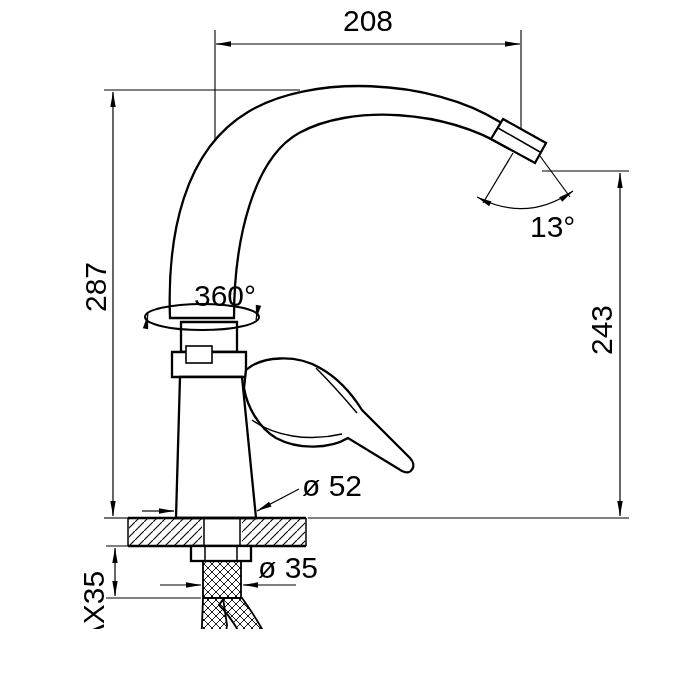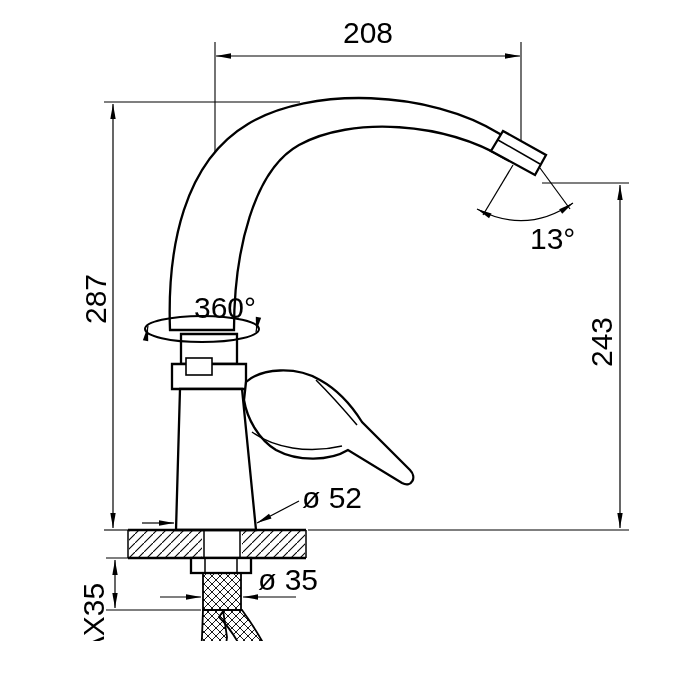--- a/index.html
+++ b/index.html
@@ -1,17 +1,17 @@
 <!DOCTYPE html>
 <html><head>
 <meta charset="utf-8">
 <style>
   html,body{margin:0;padding:0;background:#ffffff;}
   .canvas{width:700px;height:629px;background:#fff;position:relative;overflow:hidden;
-          font-family:"Liberation Sans",sans-serif;margin-top:12px;}
+          font-family:"Liberation Sans",sans-serif;}
   svg{display:block;}
   text{fill:#000;font-family:"Liberation Sans",sans-serif;font-size:30px;}
   .dim{stroke:#000;stroke-width:1.2;fill:none;}
   .ext{stroke:#000;stroke-width:1.1;fill:none;}
   .outline{stroke:#000;stroke-width:2.3;fill:#fff;}
   .outline-thin{stroke:#000;stroke-width:1.6;fill:#fff;}
   .detail{stroke:#000;stroke-width:1.5;fill:none;}
   .netfill{stroke:#000;stroke-width:1.8;fill:url(#net);}
   .hatchfill{fill:url(#hatch);stroke:none;}
   .thick{stroke:#000;stroke-width:2.4;fill:none;}

